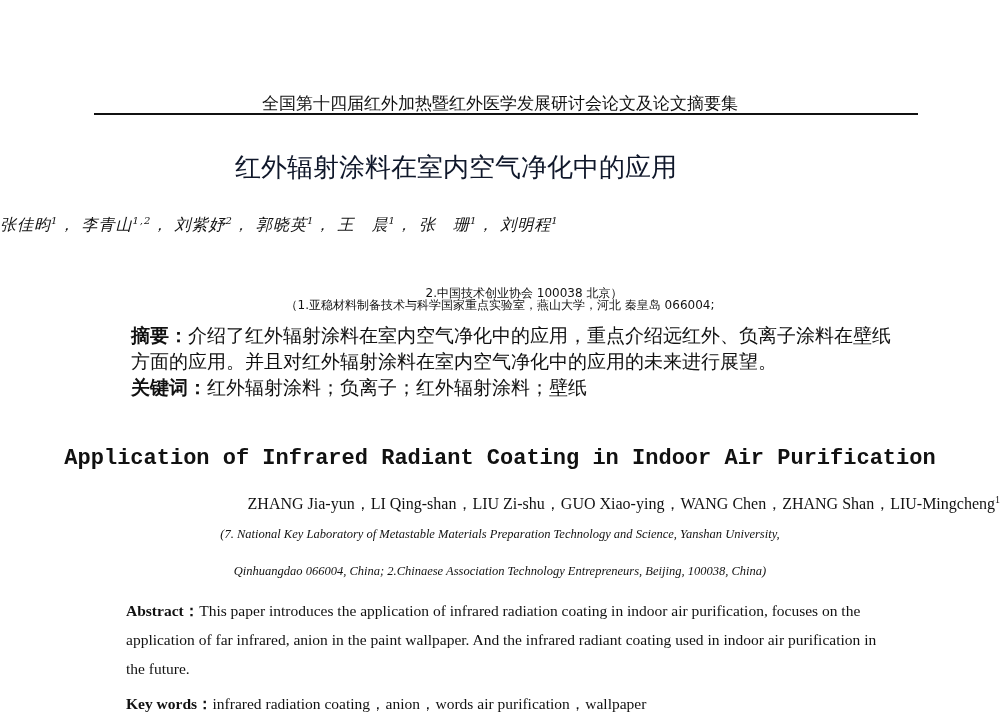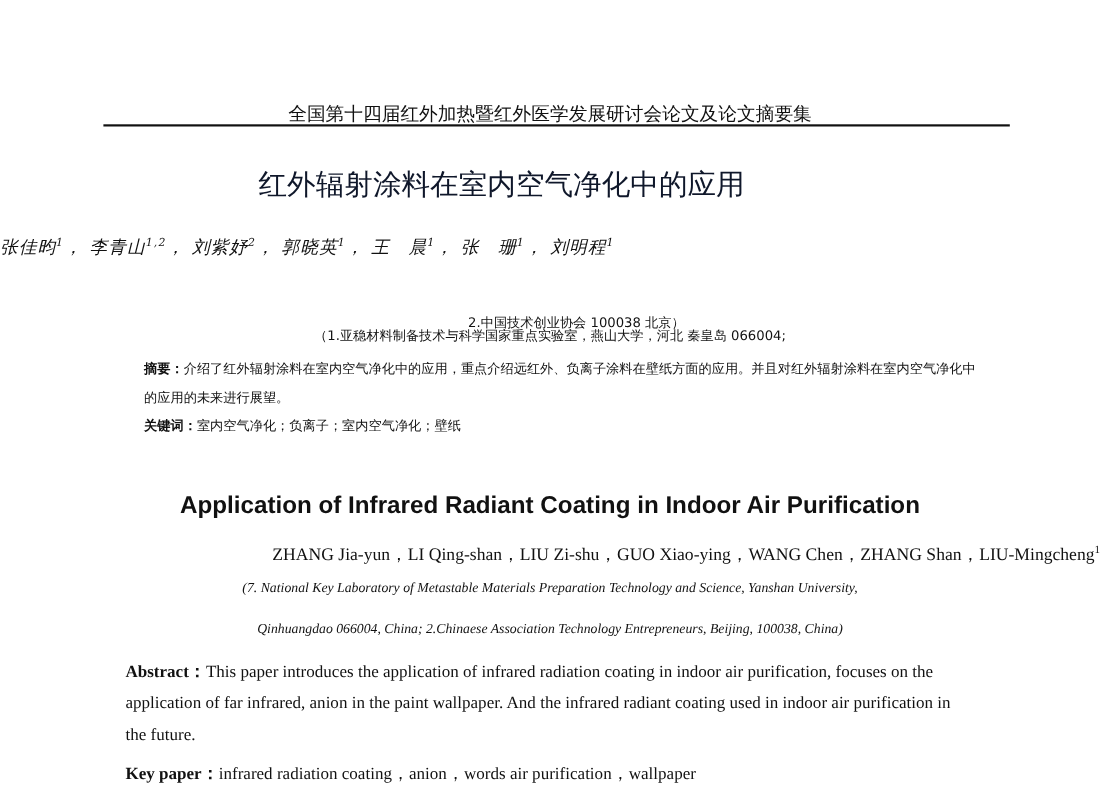--- a/index.html
+++ b/index.html
@@ -5,30 +5,30 @@
   html, body { margin:0; padding:0; background:#ffffff; }
   body { width:1000px; height:716px; position:relative; overflow:hidden; color:#111; }
   .header { position:absolute; left:0; width:1000px; top:92px; text-align:center; font-family:"DejaVu Sans", sans-serif; font-size:17px; color:#111; }
   .rule { position:absolute; left:94px; width:824px; top:113px; height:2px; background:#111; }
   .title { position:absolute; left:0; width:912px; top:150px; text-align:center; font-family:"DejaVu Sans", sans-serif; font-size:26px; color:#0f172a; }
   .authors-cn { position:absolute; left:0; width:804px; top:215px; font-family:"DejaVu Serif", serif; font-size:16px; letter-spacing:1px;font-style:italic; }
   .authors-cn sup, .authors-en sup { font-size:10px; }
   .aff-cn { position:absolute; left:0; width:1000px; text-align:center; font-family:"DejaVu Sans", sans-serif; font-size:12px; }
   .aff1 { top:259px;margin-top:38px; }
   .aff2 { top:285px;padding-left:24px; }
-  .cn-block { position:absolute; left:131px; width:760px; font-family:Liberation Mono, monospace; font-size:12px; line-height:26px; }
+  .cn-block { position:absolute; left:131px; width:760px; font-family:Liberation Sans, sans-serif; font-size:19px; line-height:26px; }
   .cn-abs { top:323px; }
   .cn-kw { top:375px; }
   .label-b { font-weight:bold; }
-  .title-en { position:absolute; left:0; width:1000px; top:446px; text-align:center; font-family:Liberation Sans, sans-serif; font-weight:bold; font-size:22px; }
+  .title-en { position:absolute; left:0; width:1000px; top:446px; text-align:center; font-family:Liberation Mono, monospace; font-weight:bold; font-size:22px; }
   .authors-en { position:absolute; left:0; width:1000px; top:494px; text-align:right; font-family:"Liberation Serif", serif; font-size:16px; }
   .aff-en { position:absolute; left:0; width:1000px; text-align:center; font-family:"Liberation Serif", serif; font-style:italic; font-size:12.5px; }
   .aff-en1 { top:527px; }
   .aff-en2 { top:564px; }
-  .en-block { position:absolute; left:114px; width:760px; font-family:"Liberation Serif", serif; font-size:15.5px; line-height:29px; }
+  .en-block { position:absolute; left:126px; width:760px; font-family:"Liberation Serif", serif; font-size:15.5px; line-height:29px; }
   .en-abs { top:596px; }
   .en-kw { top:689px; }
 </style>
 </head>
 <body>
 
 <div class="header">全国第十四届红外加热暨红外医学发展研讨会论文及论文摘要集</div>
 <div class="rule"></div>
 
 <div class="title">红外辐射涂料在室内空气净化中的应用</div>
@@ -43,30 +43,30 @@
   <span>刘明程</span><sup>1</sup>
 </div>
 
 <div class="aff-cn aff1">（1.亚稳材料制备技术与科学国家重点实验室，燕山大学，河北 秦皇岛 066004;</div>
 <div class="aff-cn aff2">2.中国技术创业协会 100038 北京）</div>
 
 <div class="cn-block cn-abs">
   <span class="label-b">摘要</span><span class="label-b">：</span><span>介绍了红外辐射涂料在室内空气净化中的应用，重点介绍远红外、负离子涂料在壁纸方面的应用。并且对红外辐射涂料在室内空气净化中的应用的未来进行展望。</span>
 </div>
 <div class="cn-block cn-kw">
-  <span class="label-b">关键词</span><span class="label-b">：</span><span>室内空气净化；负离子；室内空气净化；壁纸</span>
+  <span class="label-b">关键词</span><span class="label-b">：</span><span>红外辐射涂料；负离子；红外辐射涂料；壁纸</span>
 </div>
 
 <div class="title-en">Application of Infrared Radiant Coating in Indoor Air Purification</div>
 
 <div class="authors-en">
   <span>ZHANG Jia-yun，LI Qing-shan，LIU Zi-shu，GUO Xiao-ying，WANG Chen，ZHANG Shan，LIU-Mingcheng</span><sup>1</sup>
 </div>
 
 <div class="aff-en aff-en1">(7.   National Key Laboratory of Metastable Materials Preparation Technology and Science, Yanshan University,</div>
 <div class="aff-en aff-en2">Qinhuangdao 066004, China; 2.Chinaese Association Technology Entrepreneurs, Beijing, 100038, China)</div>
 
 <div class="en-block en-abs">
   <span class="label-b">Abstract</span><span class="label-b">：</span><span>This paper introduces the application of infrared radiation coating in indoor air purification, focuses on the application of far infrared, anion in the paint wallpaper. And the infrared radiant coating used in indoor air purification in the future.</span>
 </div>
 <div class="en-block en-kw">
-  <span class="label-b">Key paper</span><span class="label-b">：</span><span>infrared radiation coating，anion，words air purification，wallpaper</span>
+  <span class="label-b">Key words</span><span class="label-b">：</span><span>infrared radiation coating，anion，words air purification，wallpaper</span>
 </div>
 
 </body></html>

